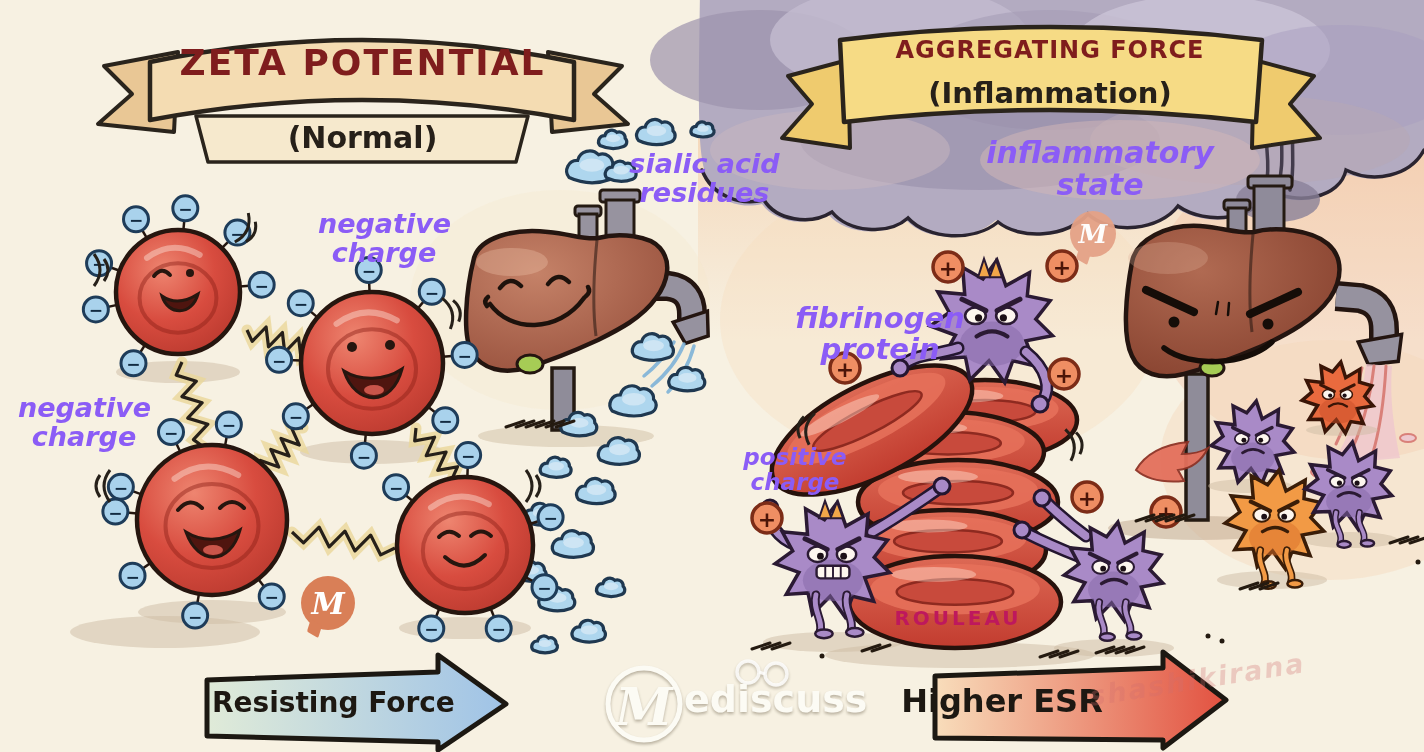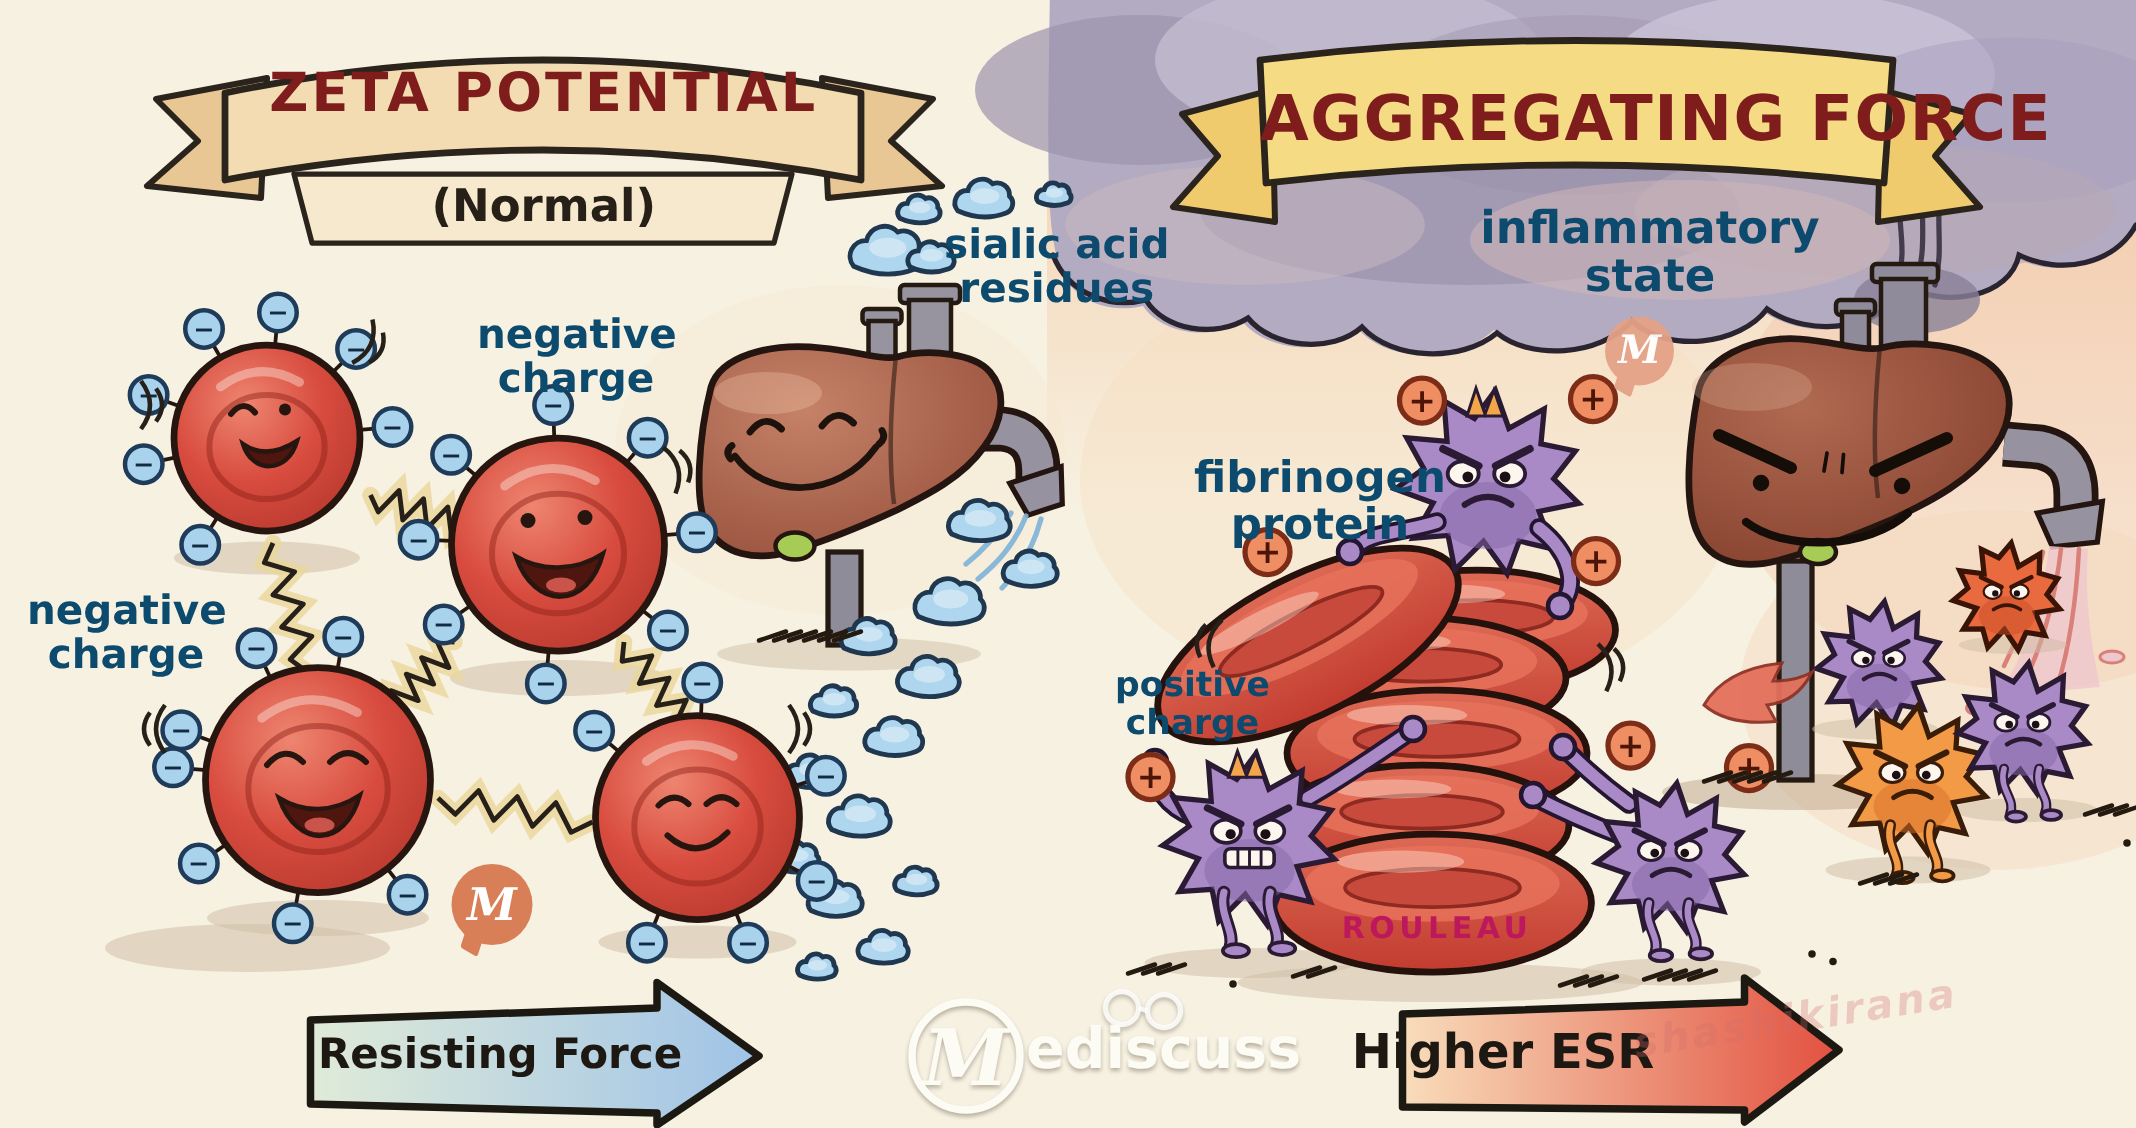--- a/index.html
+++ b/index.html
@@ -2,23 +2,23 @@
 <html><head>
 <meta charset="utf-8">
 <style>
   html,body{margin:0;padding:0;background:#e8e2d2;}
   .canvas{position:relative;width:1424px;height:752px;background:#f7f1e2;overflow:hidden;
           font-family:"DejaVu Sans",sans-serif;}
   svg.art{position:absolute;left:0;top:0;}
   .overlay{position:absolute;inset:0;pointer-events:none;}
   .lbl{position:absolute;font-weight:700;color:#2b241c;text-align:center;line-height:1.07;}
   .banner-title{font-size:36px;letter-spacing:2px;white-space:nowrap;color:#7f1d1d;}
-  .banner-title.right{font-size:42px;letter-spacing:1px;margin-top:19px;}
+  .banner-title.right{font-size:24px;letter-spacing:1px;}
   .banner-sub{font-size:30px;color:#262019;white-space:nowrap;}
-  .handnote{color:#0c4a6e;}
+  .handnote{color:#8b5cf6;font-style:italic;}
   .arrow-lbl{white-space:nowrap;color:#1d1812;}
   .rouleau{font-size:20px;letter-spacing:3px;color:#be185d;white-space:nowrap;}
   .brandwm{position:absolute;left:598px;top:650px;opacity:.93;
            filter:drop-shadow(0 2px 1.5px rgba(125,115,95,.55));}
   .artistwm{position:absolute;left:1088px;top:664px;transform:rotate(-9deg);
             font-style:italic;font-size:27px;font-weight:700;color:rgba(210,110,110,.30);
             letter-spacing:2px;}
   .mbadge{position:absolute;border-radius:50%;display:flex;align-items:center;justify-content:center;
           color:#fff;font-family:"DejaVu Serif",serif;font-style:italic;font-weight:700;}
   .mbadge::after{content:"";position:absolute;left:7px;bottom:-5px;width:13px;height:13px;
@@ -758,20 +758,21 @@
   <div class="lbl banner-title" style="left:170px;top:44px;width:385px;">ZETA POTENTIAL</div>
   <div class="lbl banner-sub" style="left:230px;top:122px;width:265px;">(Normal)</div>
   <div class="lbl handnote" style="left:318px;top:210px;width:132px;font-size:27px;">negative charge</div>
   <div class="lbl handnote" style="left:18px;top:394px;width:132px;font-size:27px;">negative charge</div>
   <div class="lbl handnote" style="left:622px;top:150px;width:165px;font-size:27px;">sialic acid residues</div>
   <div class="lbl arrow-lbl" style="left:212px;top:688px;width:230px;font-size:28px;">Resisting Force</div>
 </div>
 
 <div class="overlay">
   <div class="lbl banner-title right" style="left:840px;top:38px;width:420px;">AGGREGATING FORCE</div>
+  <div class="lbl banner-sub" style="left:895px;top:78px;width:310px;font-size:29px;">(Inflammation)</div>
   <div class="lbl handnote" style="left:940px;top:137px;width:320px;font-size:30px;">inflammatory state</div>
   <div class="lbl handnote" style="left:762px;top:303px;width:172px;font-size:29px;margin-left:32px;">fibrinogen protein</div>
   <div class="lbl handnote" style="left:724px;top:445px;width:142px;font-size:23px;">positive charge</div>
   <div class="lbl rouleau" style="left:893px;top:608px;width:130px;">ROULEAU</div>
   <div class="lbl arrow-lbl" style="left:892px;top:684px;width:220px;font-size:32px;">Higher ESR</div>
 </div>
 
 <div class="brandwm">
   <svg width="290" height="100">
     <circle cx="46" cy="54" r="36" fill="none" stroke="#fdfcf6" stroke-width="5"></circle>

